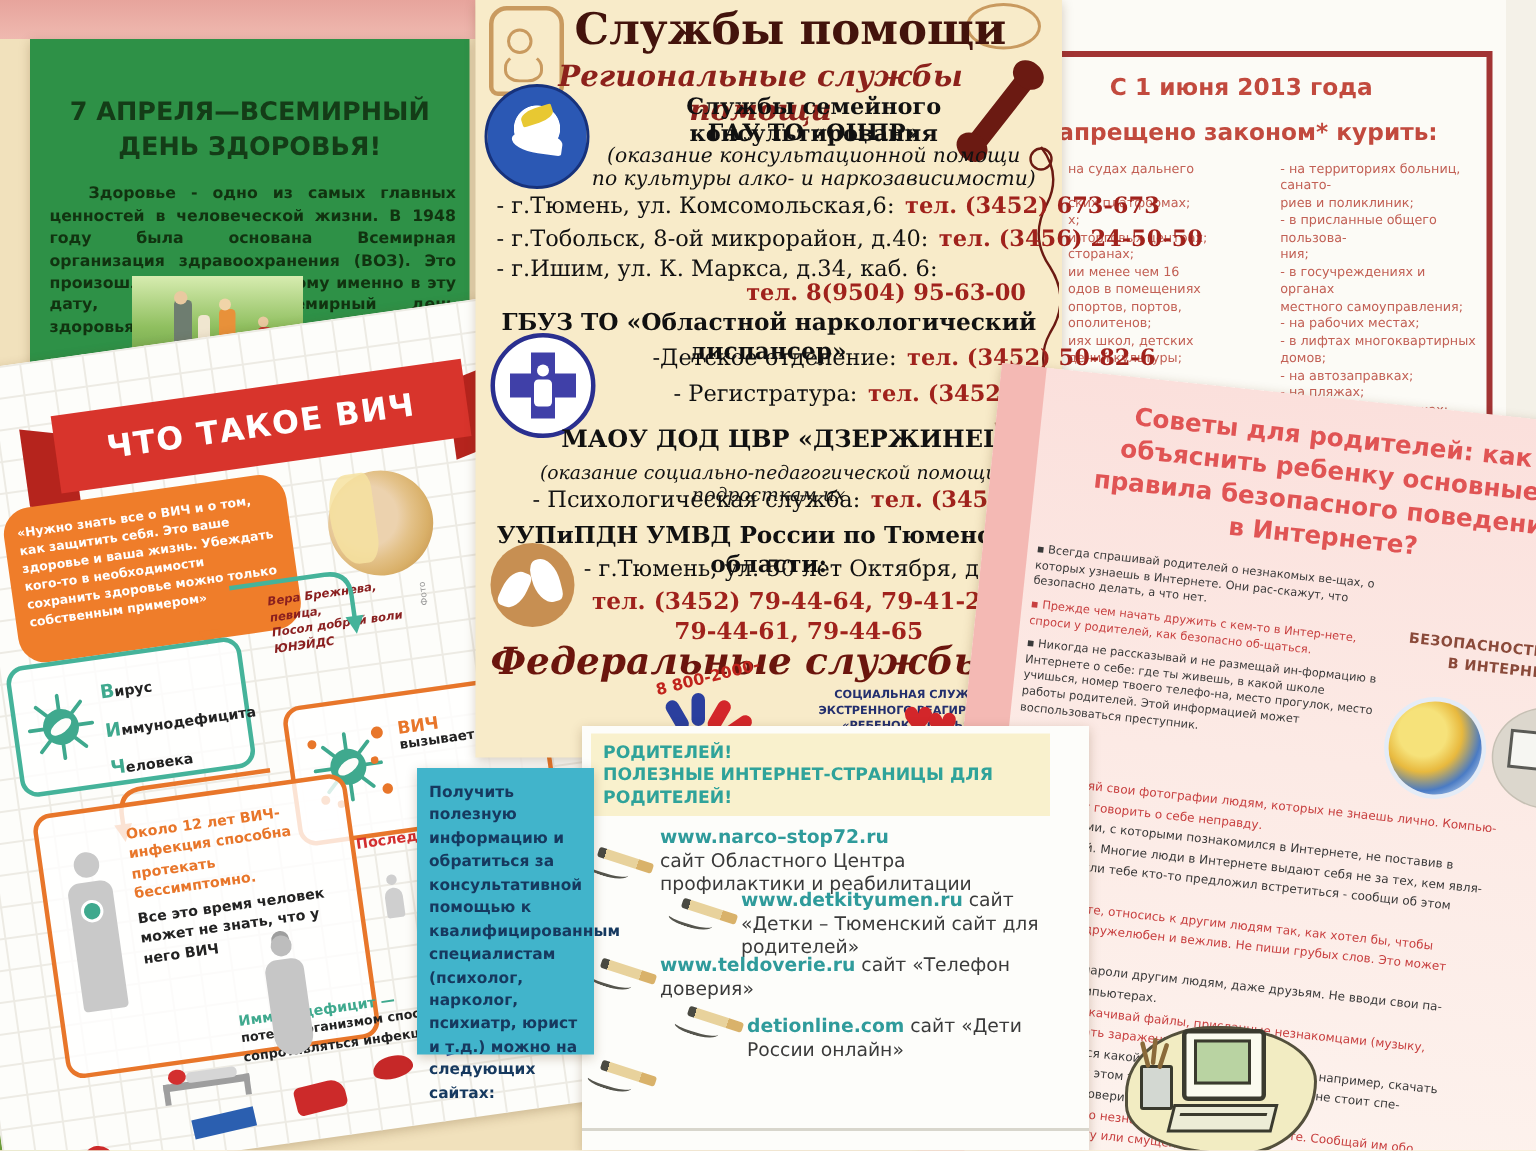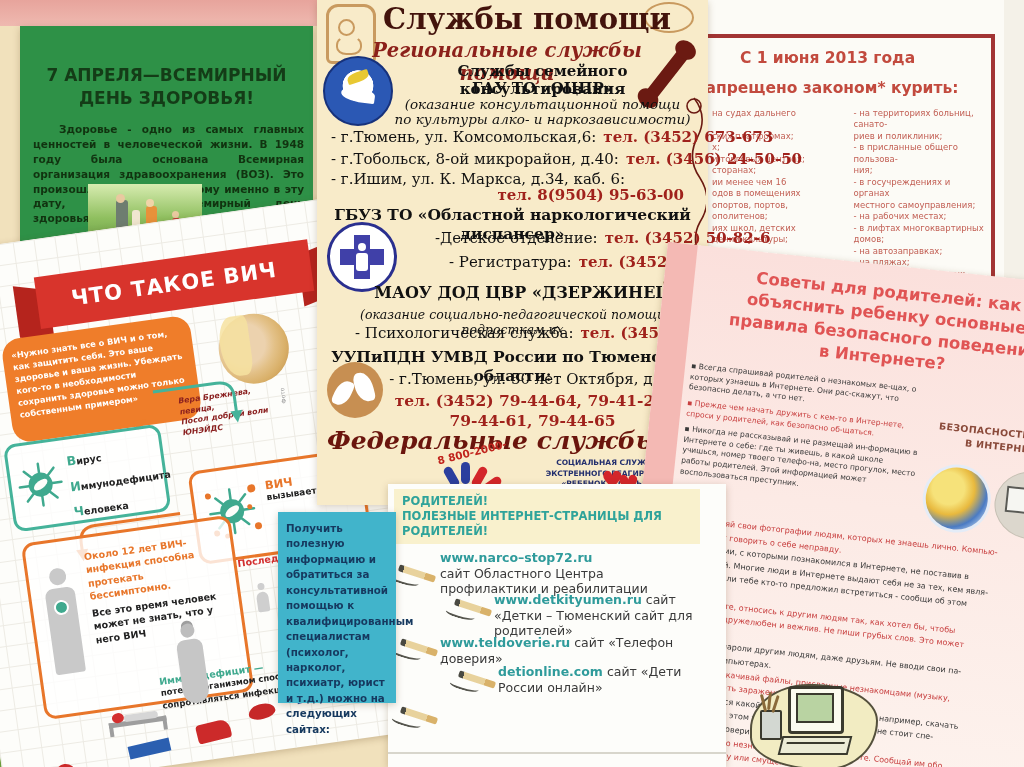--- a/index.html
+++ b/index.html
@@ -455,21 +455,21 @@
       <span>сайт «Детки – Тюменский сайт для родителей»</span>
     </div>
 
     <div class="pencil" style="left:12px;top:160px;"></div>
     <div class="site" style="left:52px;top:151px;width:282px;">
       <span class="url">www.teldoverie.ru</span>
       <span>сайт «Телефон доверия»</span>
     </div>
 
     <div class="pencil" style="left:70px;top:192px;"></div>
-    <div class="site" style="left:110px;top:180px;width:212px;">
+    <div class="site" style="left:110px;top:192px;width:212px;">
       <span class="url">detionline.com</span>
       <span>сайт «Дети России онлайн»</span>
     </div>
 
     <div class="pencil" style="left:12px;top:228px;"></div>
 
     <div class="attn-footer-line"></div>
   </section>
 
   <aside class="blue-box" style="z-index:7;">Получить полезную информацию и обратиться за консультативной помощью к квалифицированным специалистам (психолог, нарколог, психиатр, юрист и т.д.) можно на следующих сайтах:</aside>

